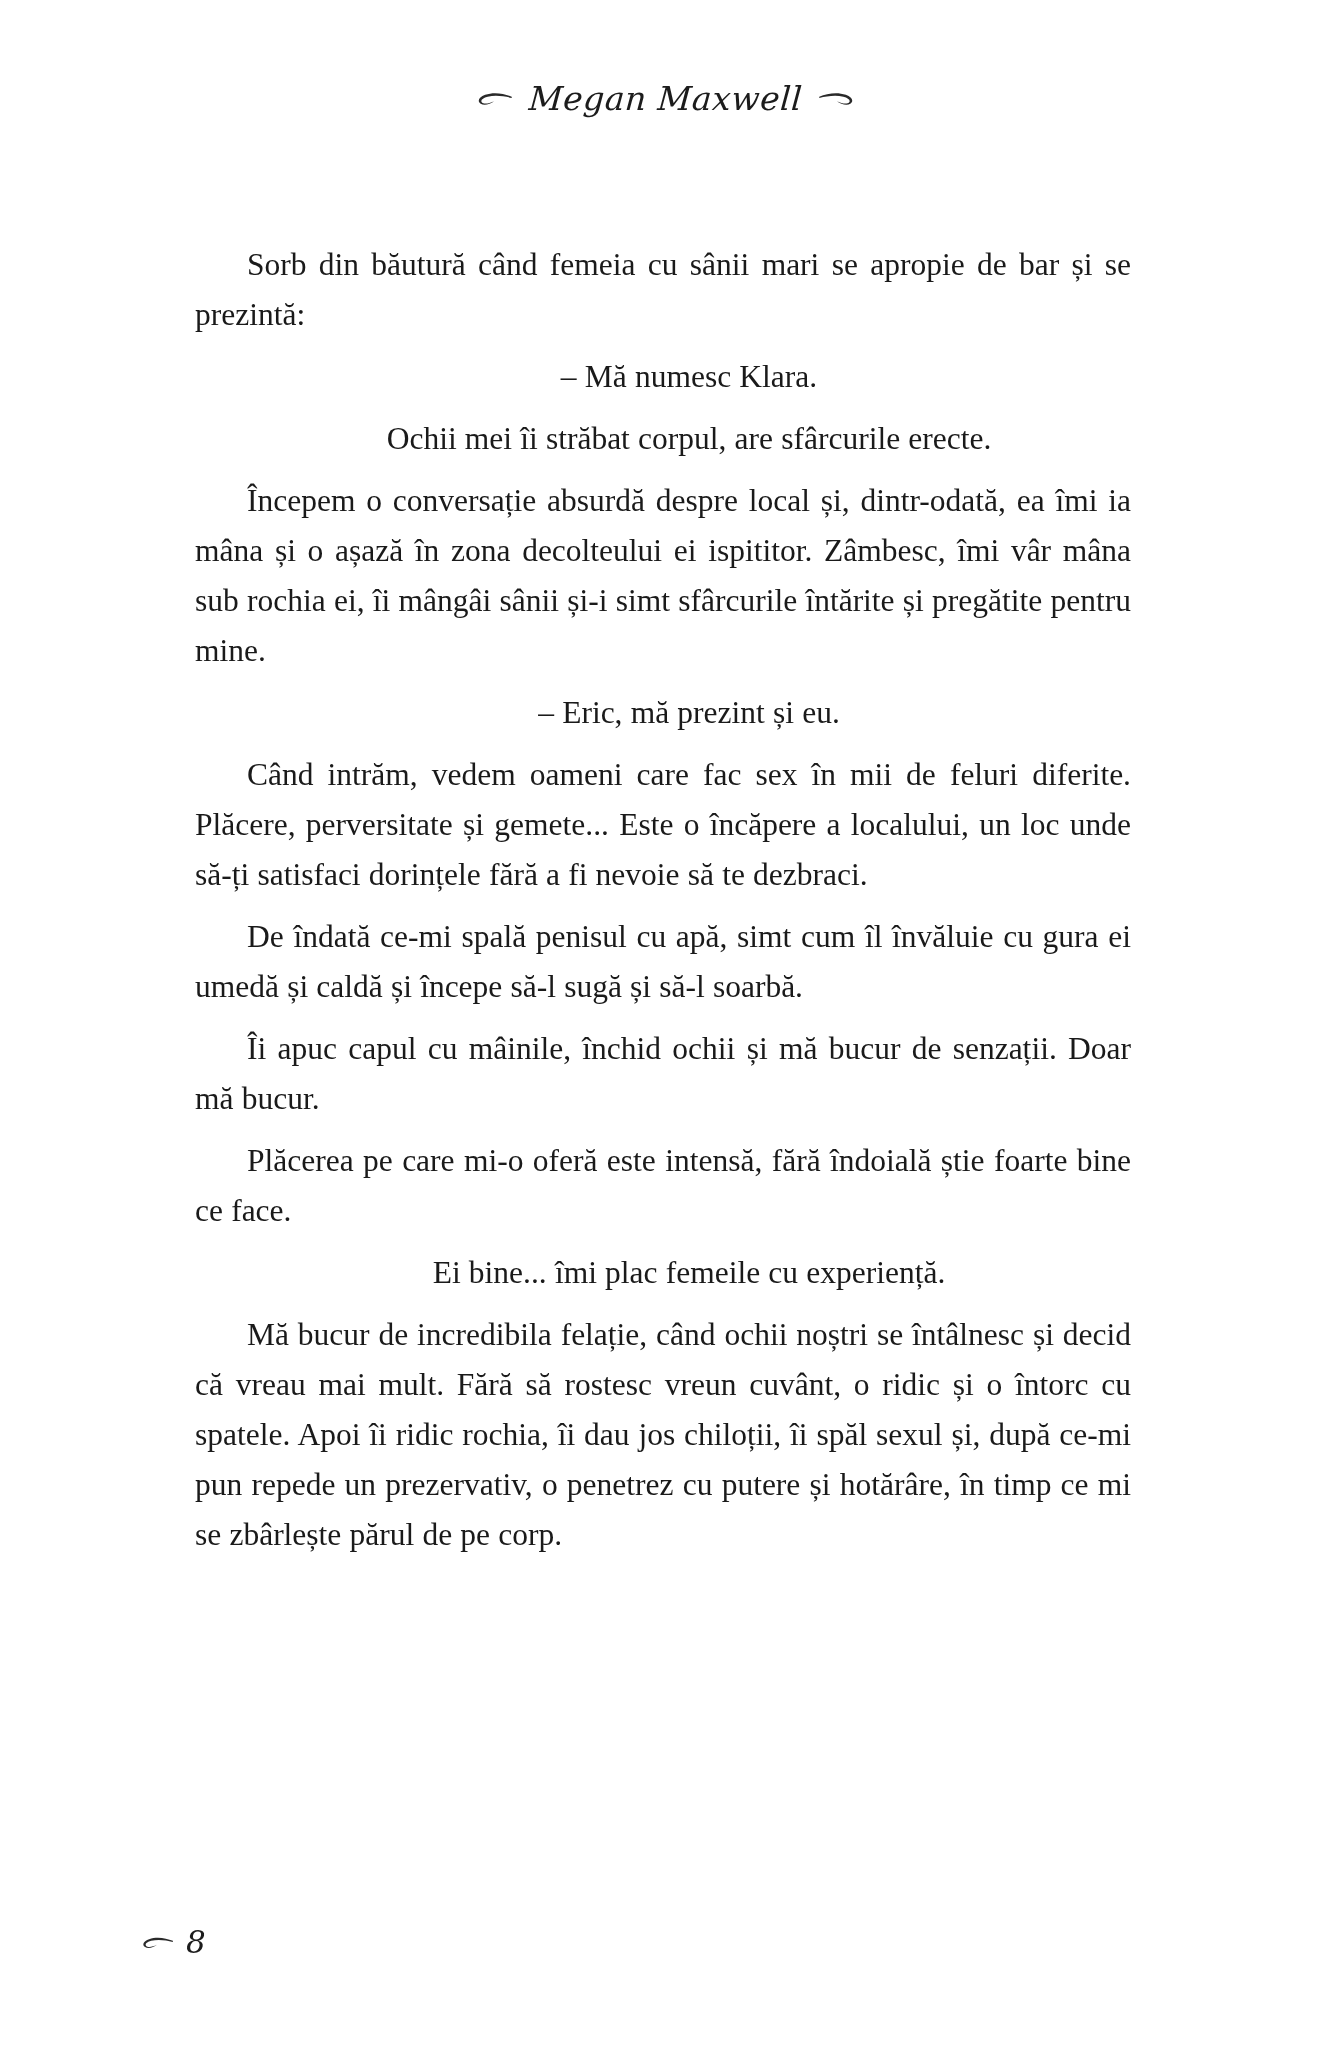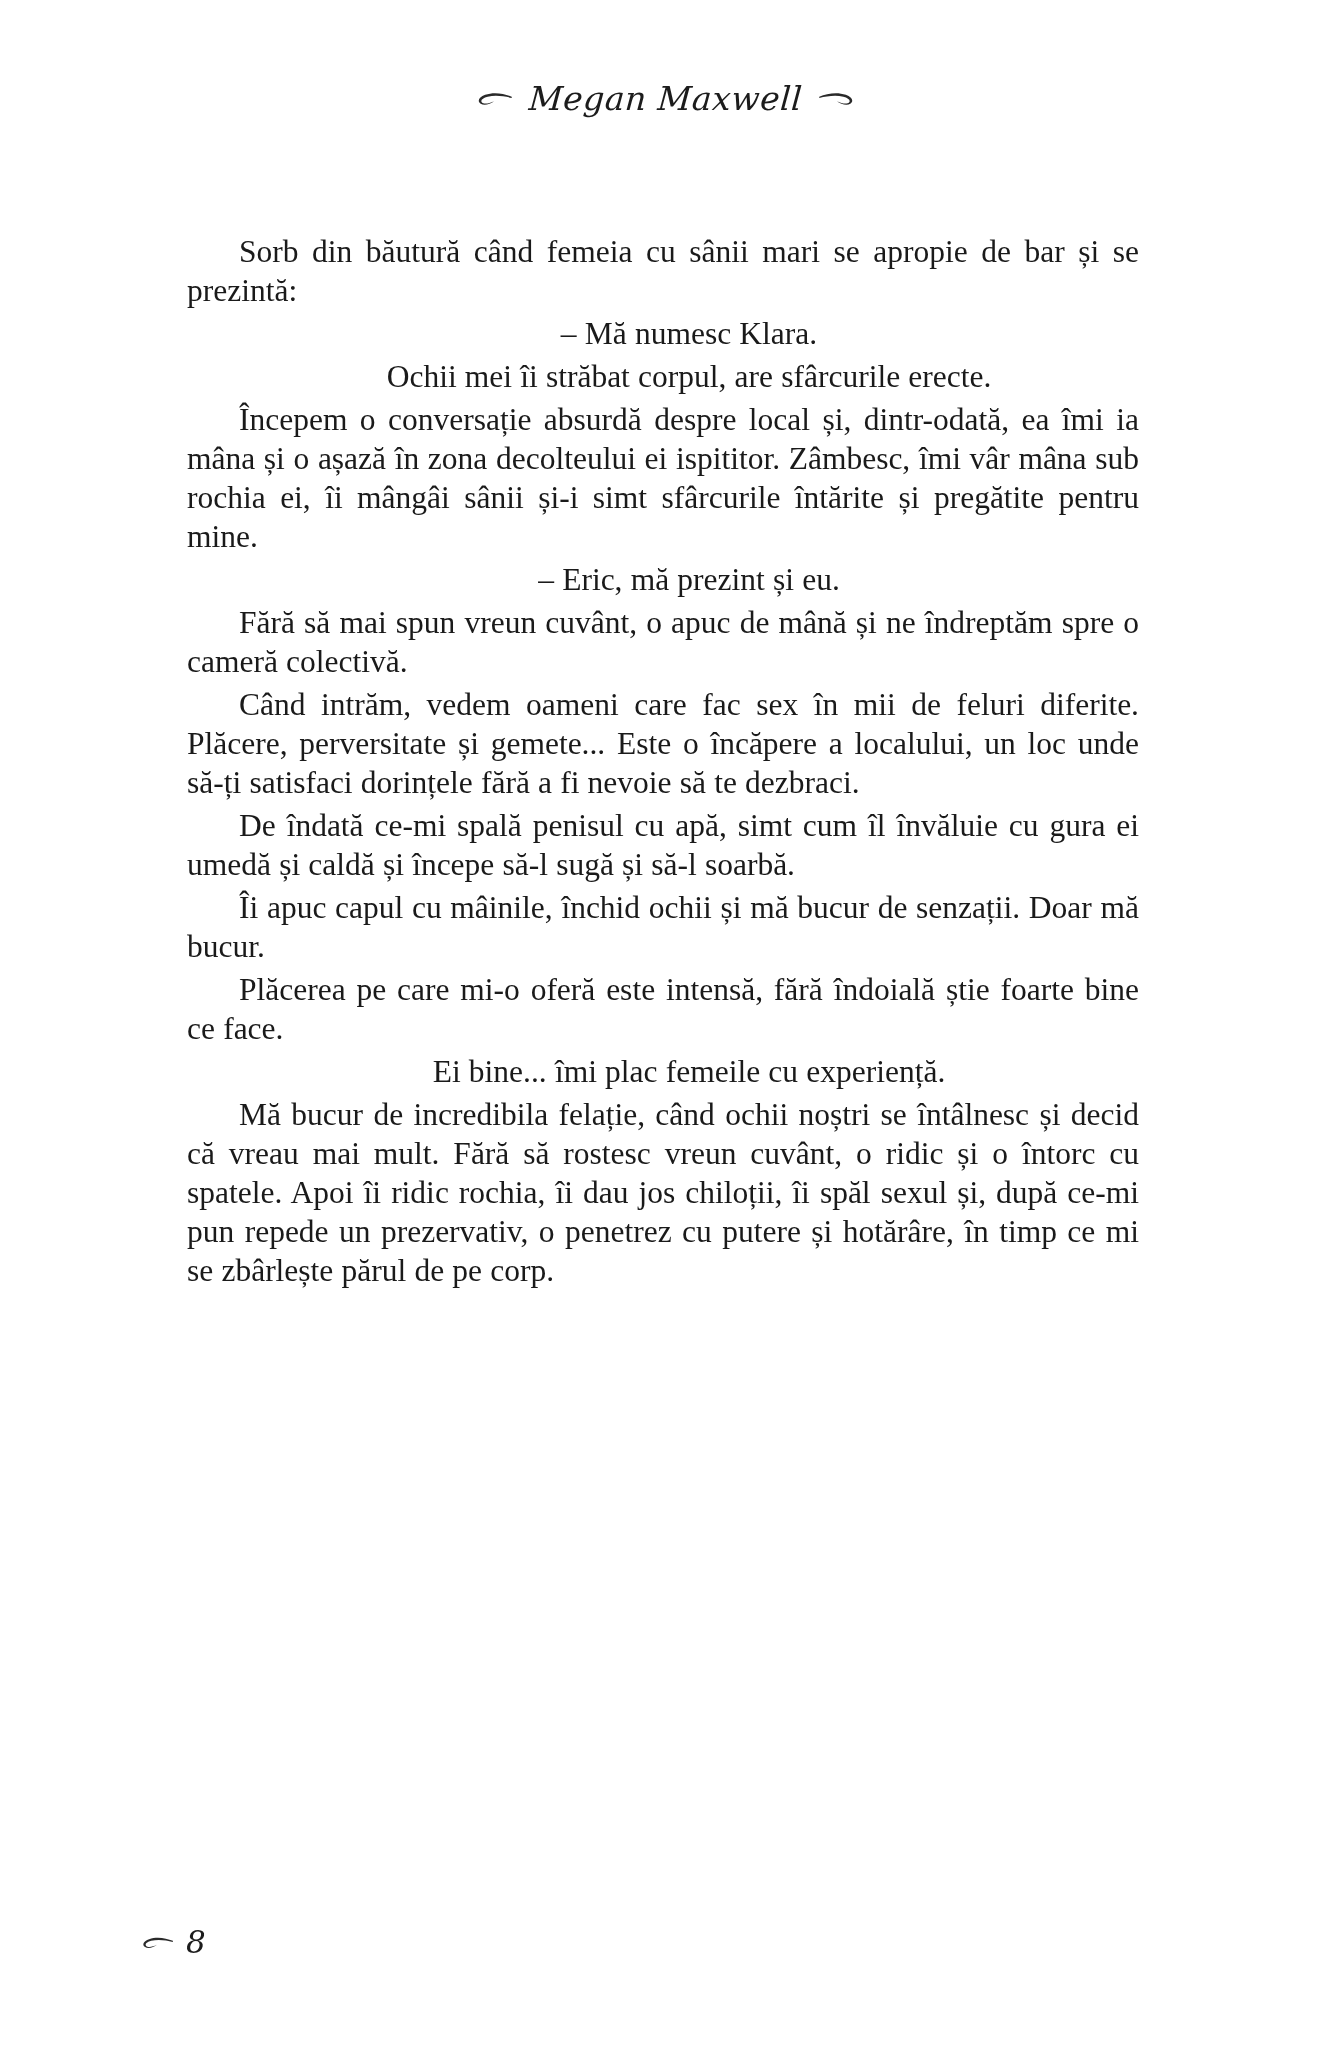--- a/index.html
+++ b/index.html
@@ -52,23 +52,23 @@
   .leaf.flip { transform: scaleX(-1); }
 
   
   .textblock {
     position: absolute;
     top: 228px;
     left: 183px;
     width: 960px;
   }
   p.para {
-    margin: 4px;
+    margin: 12px;
     font-size: 31.5px;
-    line-height: 39px;
+    line-height: 50px;
     text-align: justify;
     text-justify: inter-word;
     text-indent: 0;
     -webkit-hyphens: none;
     hyphens: none;
     word-spacing: 0.3px;
   }
   p.indent { text-indent: 52px; }
   p.last-line-left { text-align: center; }
   
@@ -109,21 +109,20 @@
       </svg>
     </span>
   </div>
 
   <div class="textblock">
     <p class="para indent">Sorb din băutură când femeia cu sânii mari se apropie de bar și se prezintă:</p>
     <p class="para indent last-line-left">– Mă numesc Klara.</p>
     <p class="para indent last-line-left">Ochii mei îi străbat corpul, are sfârcurile erecte.</p>
     <p class="para indent">Începem o conversație absurdă despre local și, dintr-odată, ea îmi ia mâna și o așază în zona decolteului ei ispititor. Zâmbesc, îmi vâr mâna sub rochia ei, îi mângâi sânii și-i simt sfârcurile întărite și pregătite pentru mine.</p>
     <p class="para indent last-line-left">– Eric, mă prezint și eu.</p>
-    <p class="para indent">Fără să mai spun vreun cuvânt, o apuc de mână și ne îndreptăm spre o cameră colectivă.</p>
     <p class="para indent">Când intrăm, vedem oameni care fac sex în mii de feluri diferite. Plăcere, perversitate și gemete... Este o încăpere a localului, un loc unde să-ți satisfaci dorințele fără a fi nevoie să te dezbraci.</p>
     <p class="para indent">De îndată ce-mi spală penisul cu apă, simt cum îl învăluie cu gura ei umedă și caldă și începe să-l sugă și să-l soarbă.</p>
     <p class="para indent">Îi apuc capul cu mâinile, închid ochii și mă bucur de senzații. Doar mă bucur.</p>
     <p class="para indent">Plăcerea pe care mi-o oferă este intensă, fără îndoială știe foarte bine ce face.</p>
     <p class="para indent last-line-left">Ei bine... îmi plac femeile cu experiență.</p>
     <p class="para indent">Mă bucur de incredibila felație, când ochii noștri se întâlnesc și decid că vreau mai mult. Fără să rostesc vreun cuvânt, o ridic și o întorc cu spatele. Apoi îi ridic rochia, îi dau jos chiloții, îi spăl sexul și, după ce-mi pun repede un prezervativ, o penetrez cu putere și hotărâre, în timp ce mi se zbârlește părul de pe corp.</p>
   </div>
 
   <div class="folio">
     <span class="leaf">

